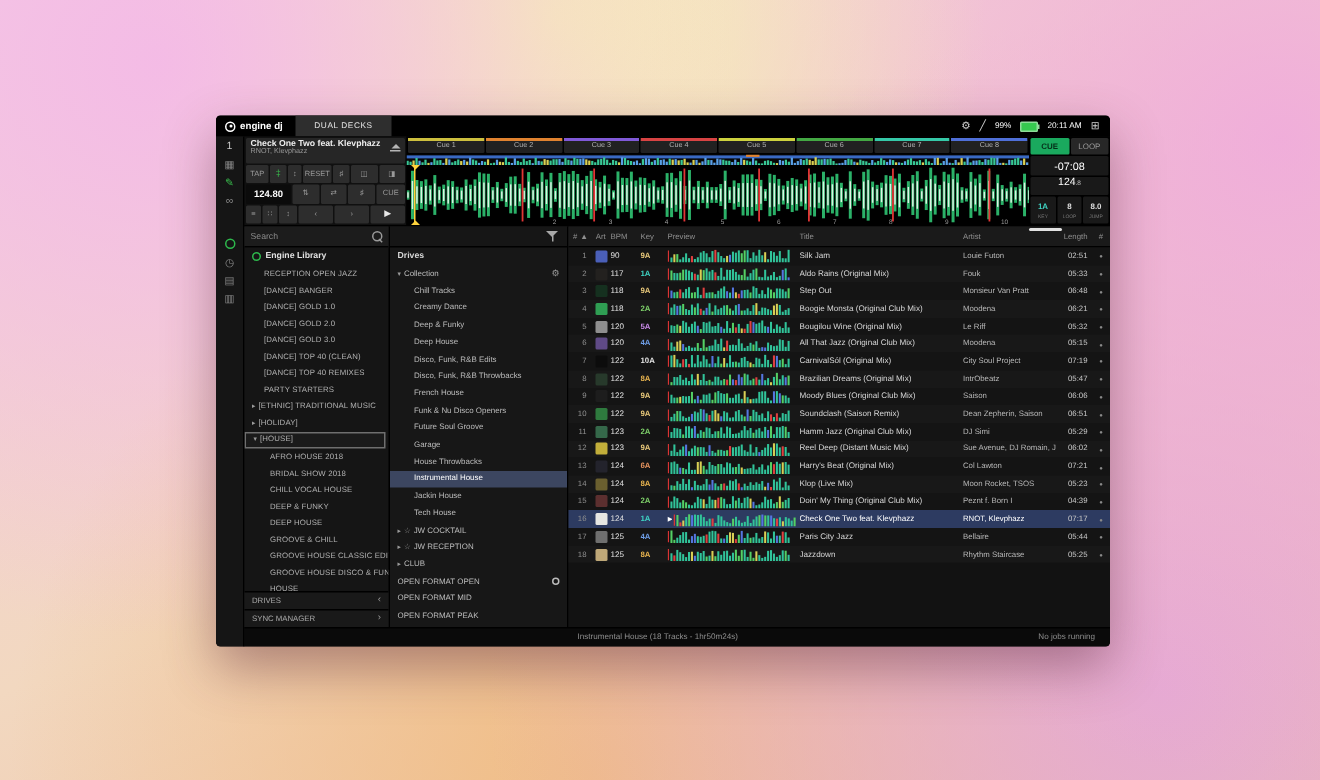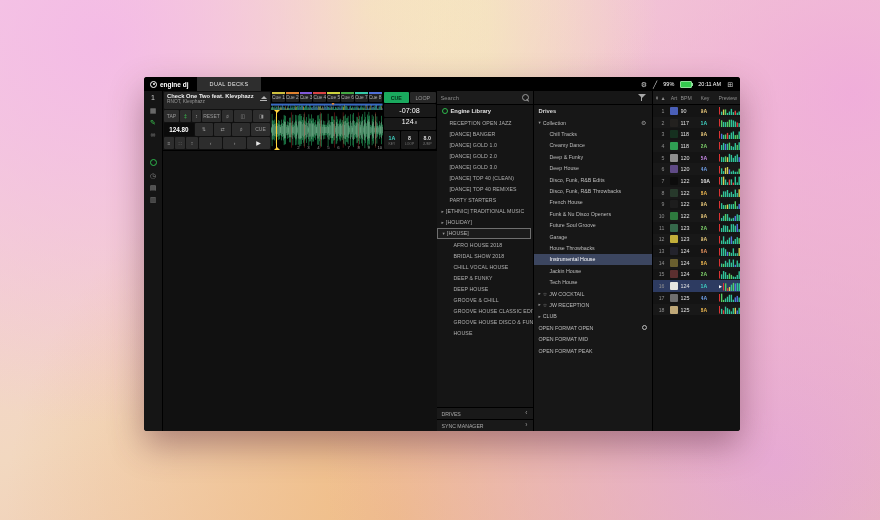--- a/index.html
+++ b/index.html
@@ -27,21 +27,21 @@
   .batt{width:10px;height:5px;border:1px solid #8fdc9a;border-radius:1px;background:#35c94f;position:relative;}
   .batt::after{content:"";position:absolute;right:-2px;top:1px;width:1px;height:3px;background:#8fdc9a;}
   
   .app-body{flex:1;display:flex;min-height:0;}
   .left-strip{width:18px;background:#151515;border-right:1px solid #000;display:flex;flex-direction:column;align-items:center;flex:none;}
   .deck-num{font-size:7px;color:#ccc;margin:3px 0 3px;}
   .strip-icon{font-size:7px;color:#8a8a8a;margin:2.5px 0;line-height:1;}
   .strip-icon.green{color:#3ac44f;}
   .ring{width:7px;height:7px;border:1.5px solid #2db84c;border-radius:50%;box-sizing:border-box;margin:3px 0;}
   .strip-gap{height:16px;}
-  .main{flex:1;display:flex;flex-direction:row;min-width:0;}
+  .main{flex:1;display:flex;flex-direction:column;min-width:0;}
   
   .deck-section{height:59px;display:flex;background:#000;border-bottom:1px solid #000;flex:none;}
   .deck-panel{width:106px;flex:none;display:flex;flex-direction:column;gap:1px;padding:1px;background:#101010;}
   .track-info{height:15px;background:#262626;padding:1px 3px;position:relative;border-radius:1px;}
   .tk-title{font-size:5.8px;font-weight:bold;color:#eee;white-space:nowrap;overflow:hidden;text-overflow:ellipsis;width:90px;}
   .tk-artist{font-size:4.8px;color:#999;}
   .eject{position:absolute;right:3px;top:4px;width:7px;}
   .eject::before{content:"";display:block;margin:0 auto;width:0;border-left:3px solid transparent;border-right:3px solid transparent;border-bottom:3px solid #b5b5b5;}
   .eject::after{content:"";display:block;height:1px;background:#b5b5b5;margin-top:1px;}
   .d-row{display:flex;gap:1px;flex:1;}

